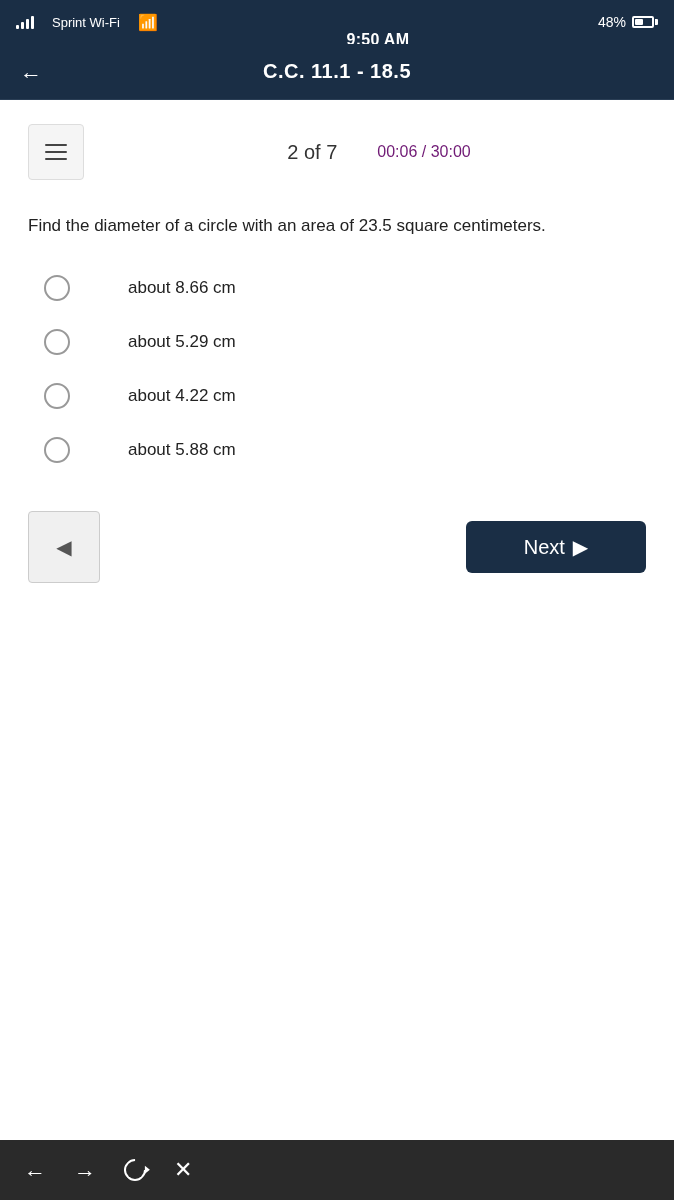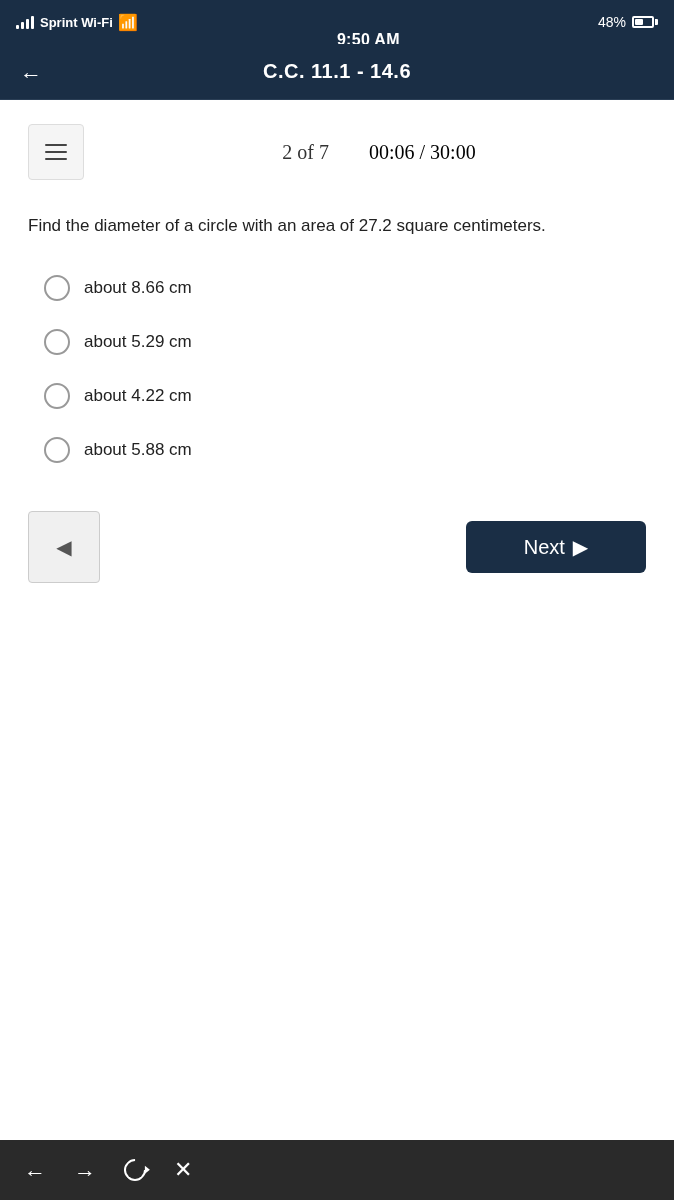--- a/index.html
+++ b/index.html
@@ -22,23 +22,22 @@
       align-items: center;
       justify-content: space-between;
       padding: 0 16px;
       color: white;
       font-size: 14px;
     }
 
     .status-left {
       display: flex;
       align-items: center;
-      gap: 6px;
+      gap: 18px;
       font-size: 13px;
-      font-weight: bold;
     }
 
     .signal-bars {
       display: flex;
       align-items: flex-end;
       gap: 2px;
       height: 14px;
     }
 
     .signal-bar {
@@ -118,21 +117,20 @@
       font-weight: 600;
       letter-spacing: 0.5px;
     }
 
     
     .controls-row {
       display: flex;
       align-items: center;
       margin-bottom: 32px;
       gap: 28px;
-      font-family: Liberation Serif, serif;
     }
 
     .hamburger-btn {
       width: 56px;
       height: 56px;
       background: #f5f5f5;
       border: 1px solid #ddd;
       border-radius: 4px;
       display: flex;
       flex-direction: column;
@@ -157,22 +155,22 @@
       justify-content: center;
     }
 
     .progress-text {
       font-size: 20px;
       color: #333;
       font-weight: 500;
     }
 
     .timer-text {
-      font-size: 20px;
-      color: #000000;
+      font-size: 16px;
+      color: #701a75;
       font-weight: 500;
     }
 
     
     .question-text {
       font-size: 17px;
       color: #222;
       line-height: 1.6;
       margin-bottom: 36px;
     }
@@ -208,20 +206,21 @@
     .radio-inner {
       width: 12px;
       height: 12px;
       border-radius: 50%;
       background: transparent;
     }
 
     .answer-label {
       font-size: 17px;
       color: #222;
+      margin-left: 44px;
     }
 
     
     .nav-buttons-row {
       display: flex;
       align-items: center;
       justify-content: space-between;
       margin-top: 20px;
     }
 
@@ -340,39 +339,39 @@
       <div class="battery-body">
         <div class="battery-fill"></div>
       </div>
       <div class="battery-tip"></div>
     </div>
   </div>
 </div>
 
 <div class="nav-bar">
   <div class="nav-back">←</div>
-  <div class="nav-title">C.C. 11.1 - 14.6</div>
+  <div class="nav-title">C.C. 11.1 - 18.5</div>
 </div>
 
 <div class="full-content">
   <div class="white-content-area">
 
     <div class="controls-row">
       <div class="hamburger-btn">
         <div class="hamburger-line"></div>
         <div class="hamburger-line"></div>
         <div class="hamburger-line"></div>
       </div>
       <div class="progress-info">
         <span class="progress-text">2 of 7</span>
         <span class="timer-text">00:06 / 30:00</span>
       </div>
     </div>
 
-    <div class="question-text">Find the diameter of a circle with an area of 27.2 square centimeters.</div>
+    <div class="question-text">Find the diameter of a circle with an area of 23.5 square centimeters.</div>
 
     <div class="answer-options">
 
       <div class="answer-option">
         <div class="radio-outer">
           <div class="radio-inner"></div>
         </div>
         <span class="answer-label">about 8.66 cm</span>
       </div>
 

